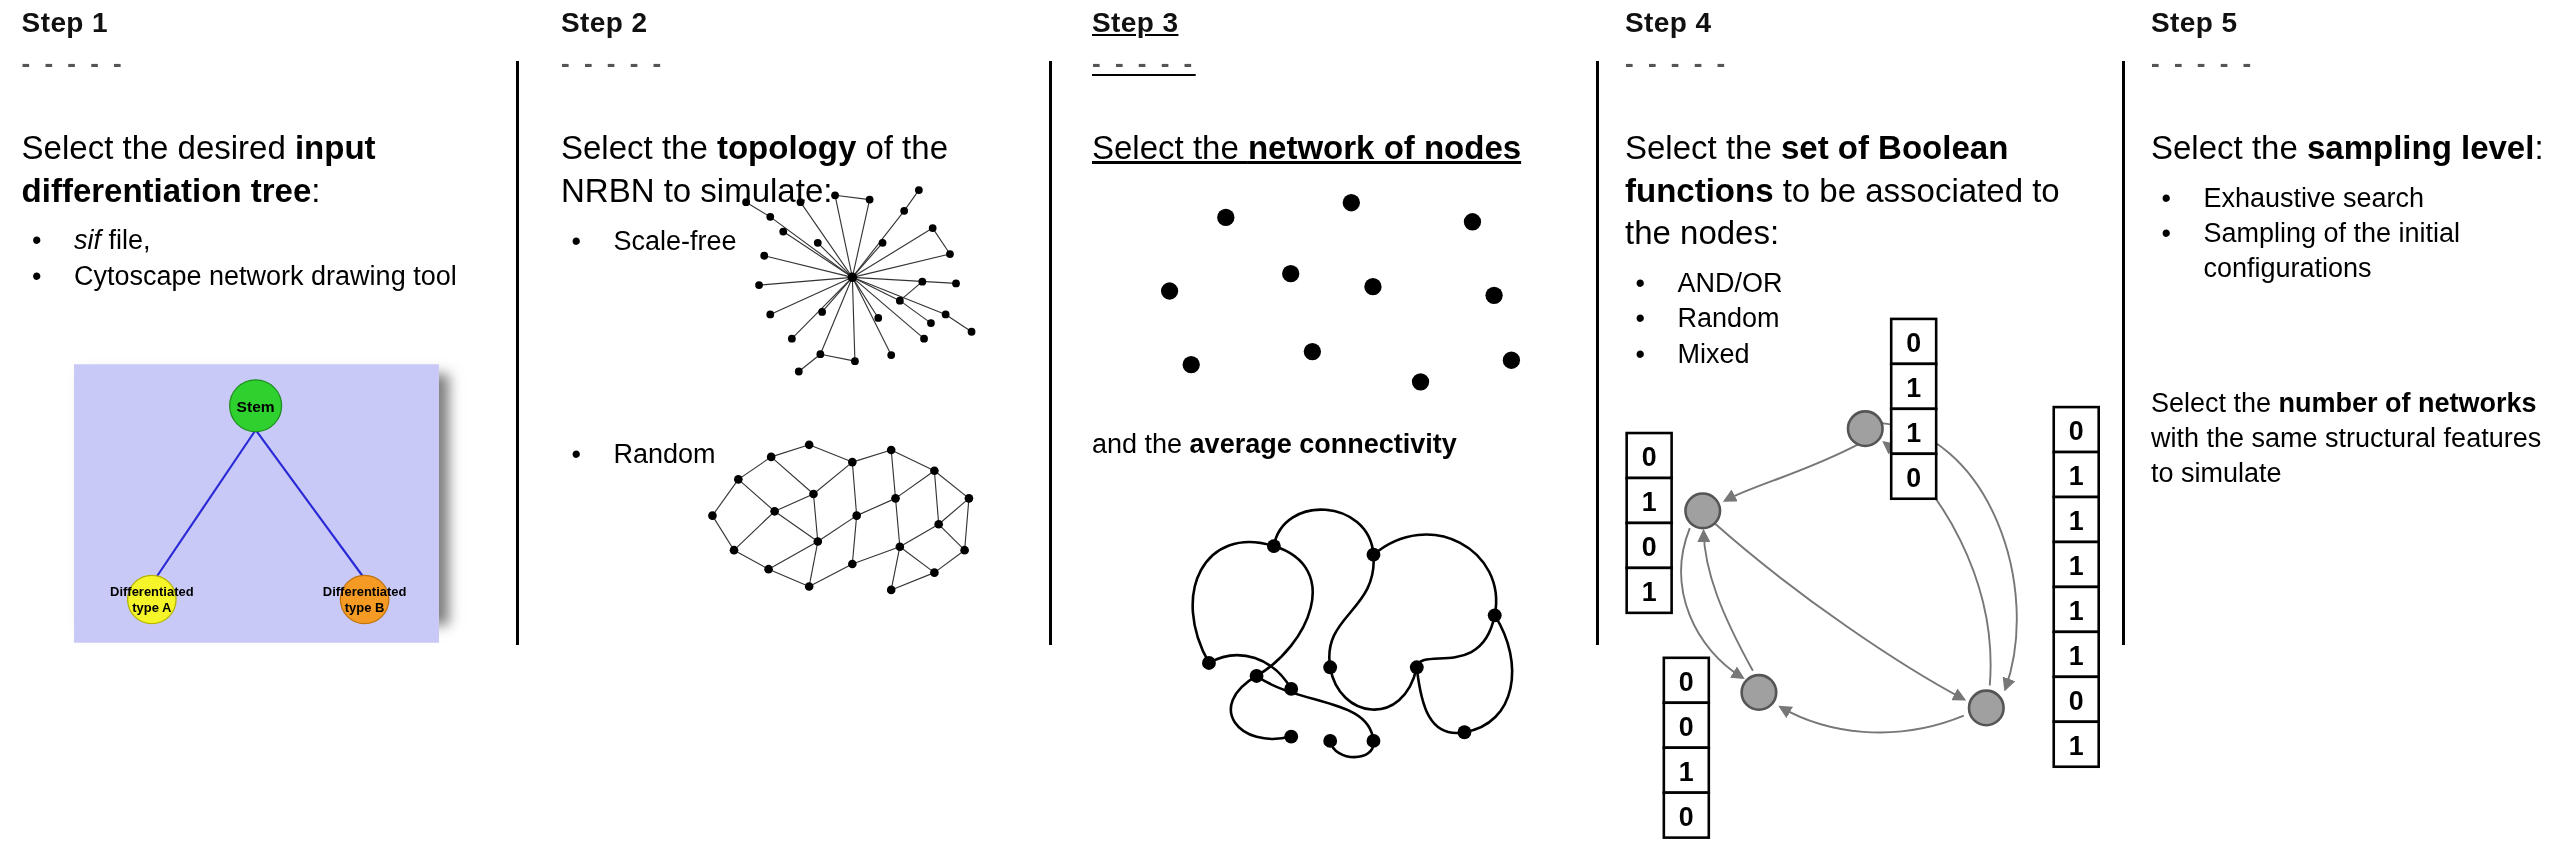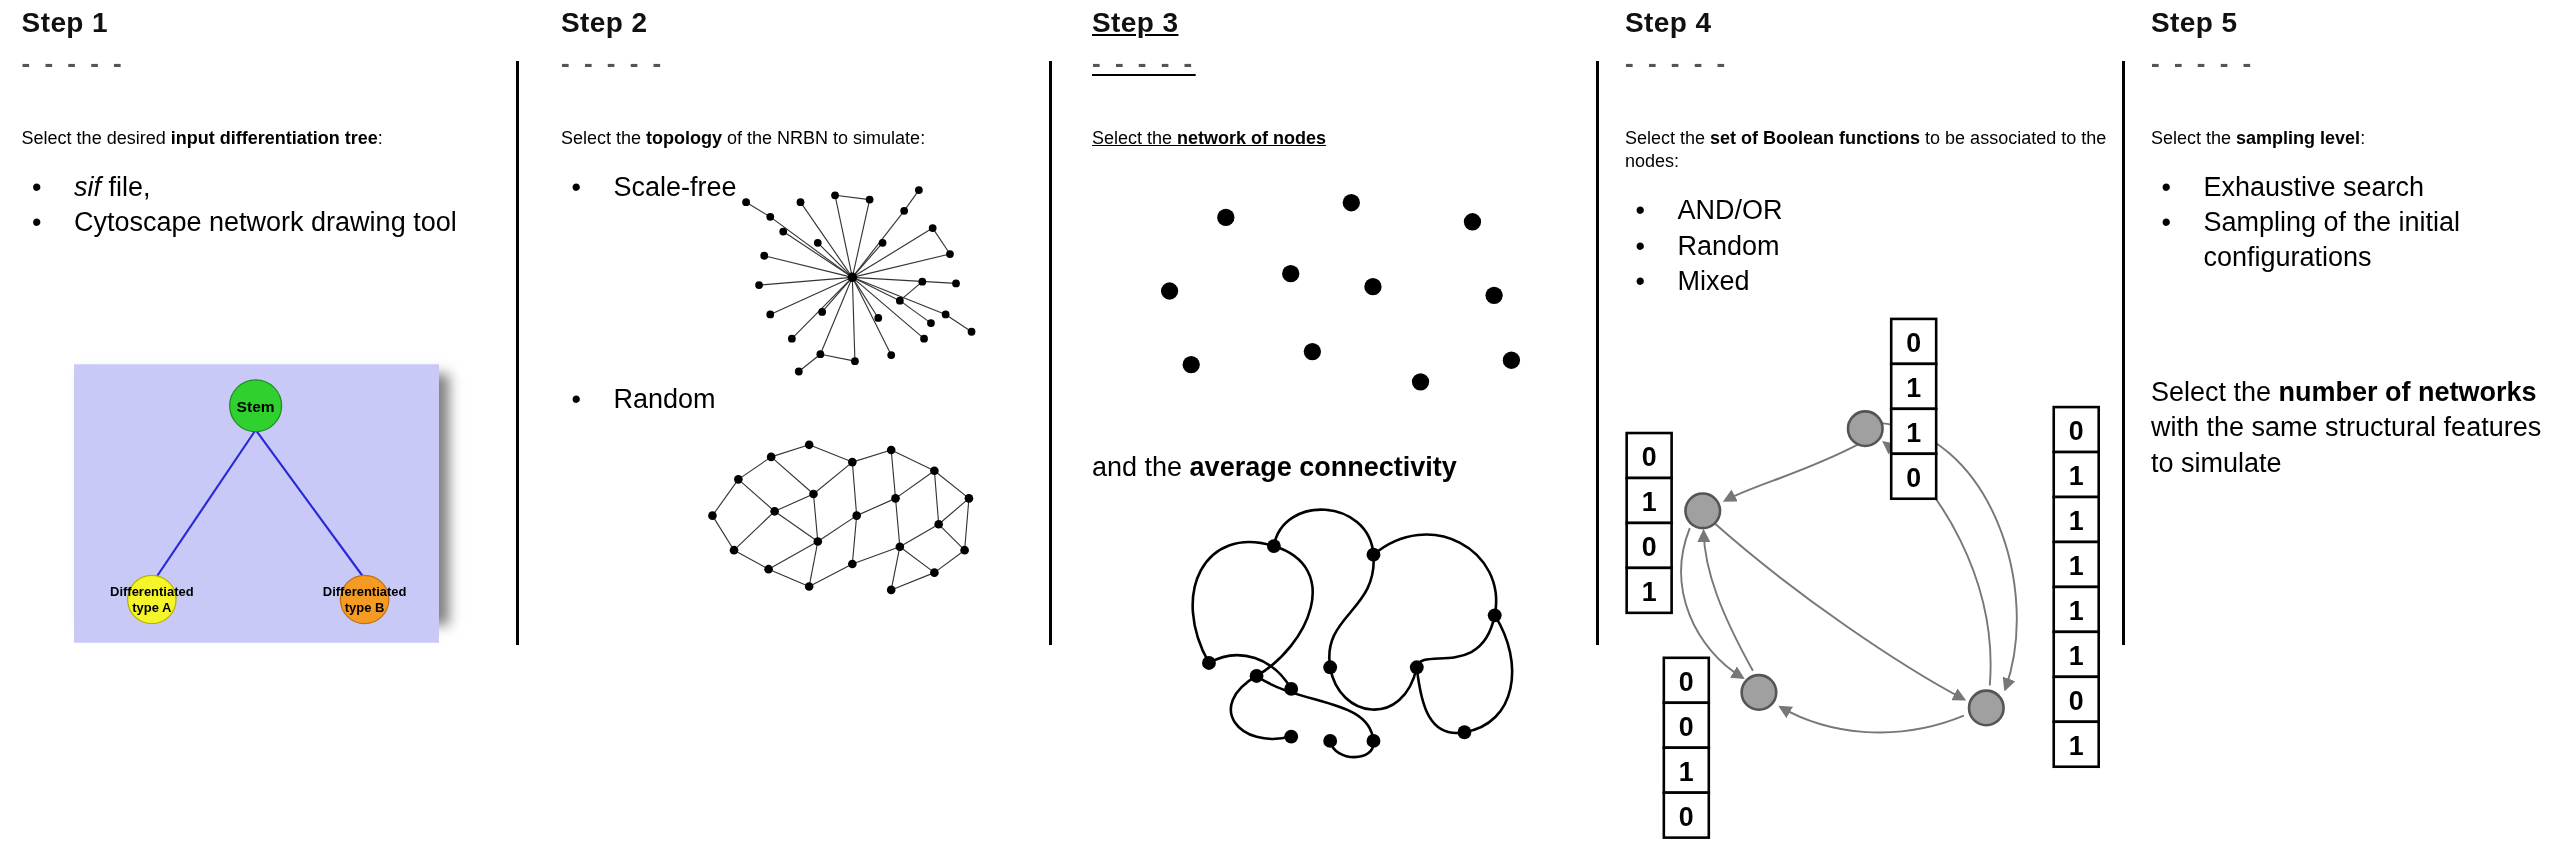--- a/index.html
+++ b/index.html
@@ -2,25 +2,25 @@
 <html style="font-size:14px"><head>
 <meta charset="utf-8">
 <style>
   * { margin:0; padding:0; box-sizing:border-box; }
   html,body { background:#ffffff; }
   body { font-family:"Liberation Sans", sans-serif; color:#000; }
   .canvas { position:relative; width:2576px; height:851px; background:#fff; overflow:hidden; }
   .col { position:absolute; top:7px; }
   .step-title { font-size:28px; font-weight:700; color:#111; letter-spacing:0.4px; }
   .dashes { margin-top:8.7px; font-size:26px; font-weight:700; color:#555; letter-spacing:3.5px; white-space:pre; }
-  .intro { margin-top:48px; font-size:18px; line-height:1.3; }
+  .intro { margin-top:48px; font-size:33px; line-height:1.3; }
   .intro b { font-weight:700; }
   .para { font-size:27px; line-height:1.3; }
   .para b { font-weight:700; }
-  .bullets { margin-top:20px; }
+  .bullets { margin-top:11px; }
   .bullet-row { display:flex; font-size:27px; line-height:1.3; }
   .bullet-row::before { content:"\2022"; width:42px; padding-left:10.4px; flex:none; }
   .bullet-text i { font-style:italic; }
   .vline { position:absolute; width:2.6px; background:#000; top:61px; height:584px; }
   .fig { position:absolute; }
   .tree-card { position:absolute; left:52px; top:357px; width:365px; height:251px;
                box-shadow:10.4px 10.4px 12px rgba(60,60,60,0.65); }
   .node-label { font-weight:700; font-size:18px; fill:#000; text-anchor:middle; }
   .node-label-sm { font-weight:700; font-size:15px; fill:#000; text-anchor:middle; }
   .cell-num { font-weight:700; font-size:31px; fill:#000; text-anchor:middle; }
@@ -236,21 +236,21 @@
           <circle cx="210" cy="100" r="10"></circle>
           <circle cx="305" cy="115" r="10"></circle>
           <circle cx="445" cy="125" r="10"></circle>
           <circle cx="95" cy="205" r="10"></circle>
           <circle cx="235" cy="190" r="10"></circle>
           <circle cx="360" cy="225" r="10"></circle>
           <circle cx="465" cy="200" r="10"></circle>
       </g>
     </svg>
 
-    <p class="para fig" style="left:0px; top:443px; width:485px;"><span>and the </span><b>average connectivity</b><span></span></p>
+    <p class="para fig" style="left:0px; top:420px; width:485px;"><span>and the </span><b>average connectivity</b><span></span></p>
 
     <svg class="fig" style="left:52px; top:474px;" viewBox="0 0 470 330" width="407" height="286">
       <g stroke="#000" stroke-width="3" fill="none">
         <path d="M 75,210 C 30,130 70,50 150,75 C 230,100 190,190 130,225 C 70,260 110,310 170,295"></path>
         <path d="M 150,75 C 160,15 260,20 265,85 C 270,150 205,155 215,215 C 225,275 300,285 315,215"></path>
         <path d="M 265,85 C 330,30 420,80 405,155 C 390,230 320,190 315,215"></path>
         <path d="M 130,225 C 180,260 260,250 265,300 C 268,325 220,325 215,300"></path>
         <path d="M 405,155 C 440,210 430,280 370,290 C 330,297 320,260 315,215"></path>
         <path d="M 75,210 C 110,190 150,205 170,240"></path>
       </g>

